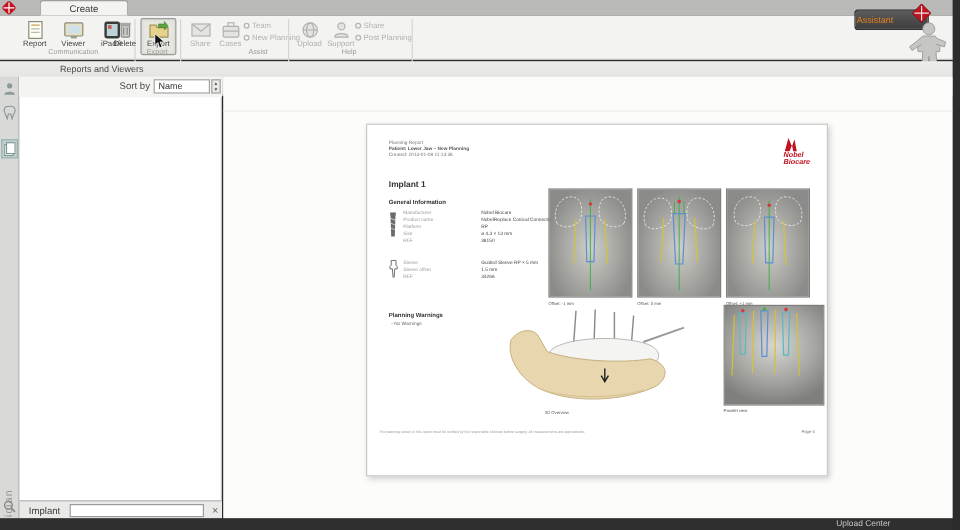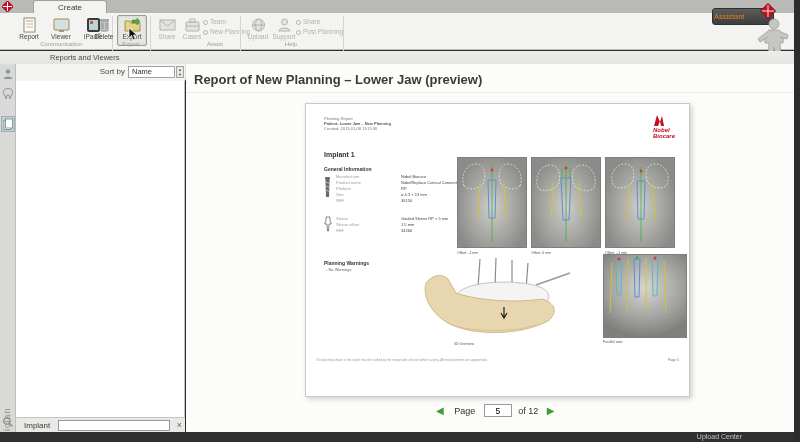--- a/index.html
+++ b/index.html
@@ -267,21 +267,20 @@
     </div>
   </div>
 
   <div id="searchrow" class="abs">
     <span id="search-label">Implant</span>
     <input id="search-input" type="text" value="" style="">
     <span id="search-clear">×</span>
   </div>
 
   <div id="mainarea" class="abs">
-    <div id="main-title">Report of New Planning – Lower Jaw (preview)</div>
     <div id="main-title-rule"></div>
 
     <div id="page">
       <div class="pg-hline" style="top:12px">Planning Report</div>
       <div class="pg-hline" style="top:17px;font-weight:bold;color:#555">Patient: Lower Jaw – New Planning</div>
       <div class="pg-hline" style="top:22px">Created: 2013-01-08 11:13:36</div>
 
       <div id="pg-brand">
         <svg width="12" height="13" viewBox="0 0 12 13" style="float:left;margin-right:2px">
           <path d="M1 12 L4 1 L7 8 L9 2 L11 12 L8 12 L7 7 L5 12 Z" fill="#c0121f"></path>
@@ -404,26 +403,19 @@
           <circle cx="33" cy="2.5" r="1.5" fill="#3fae4a"></circle>
           <circle cx="51" cy="3" r="1.5" fill="#d43a3a"></circle>
         </svg>
       </div>
       <div id="parallel-cap">Parallel view</div>
 
       <div id="pg-disclaimer">The planning shown in this report must be verified by the responsible clinician before surgery. All measurements are approximate.</div>
       <div id="pg-pageno">Page 5</div>
     </div>
 
-    <div id="pagination">
-      <span class="pg-arrow">◀</span>
-      <span id="pg-lab">Page</span>
-      <input id="page-input" type="text" value="5" style="">
-      <span id="pg-of">of 12</span>
-      <span class="pg-arrow">▶</span>
-    </div>
   </div>
 
   <div id="statusbar" class="abs">
     <span id="upload-center">Upload Center</span>
   </div>
   <div id="rightframe" class="abs"></div>
 </div>
 
 </body></html>

